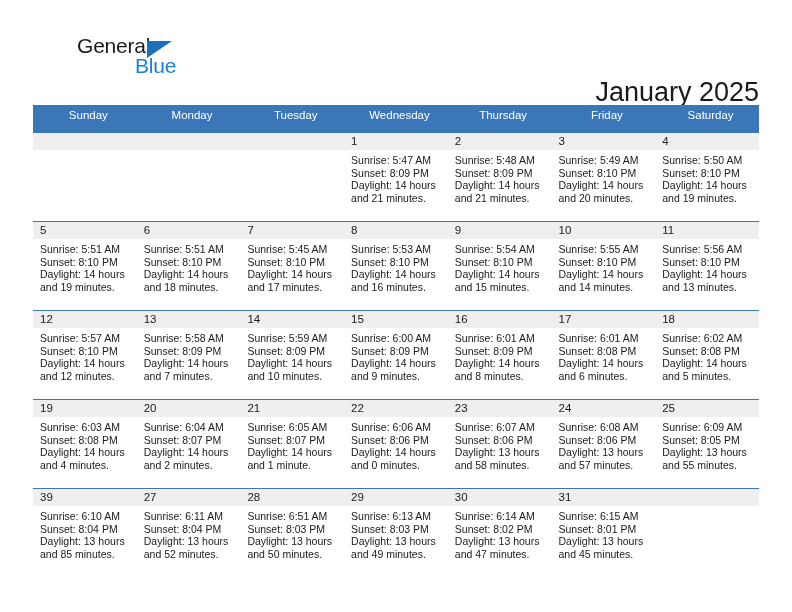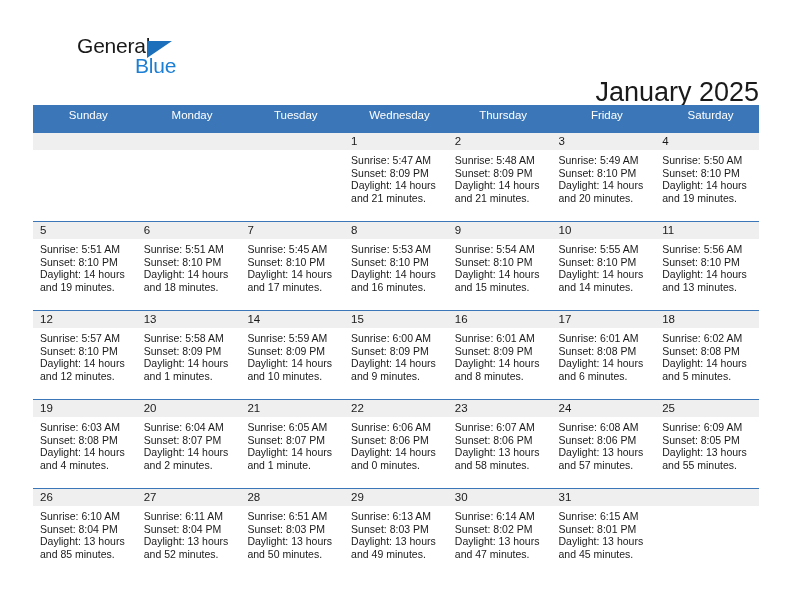--- a/index.html
+++ b/index.html
@@ -285,21 +285,21 @@
               <div>Daylight: 14 hours</div>
               <div>and 12 minutes.</div>
             </div>
           </td>
           <td class="daycell">
             <div class="datenum-band">13</div>
             <div class="cellinfo">
               <div>Sunrise: 5:58 AM</div>
               <div>Sunset: 8:09 PM</div>
               <div>Daylight: 14 hours</div>
-              <div>and 1 minutes.</div>
+              <div>and 7 minutes.</div>
             </div>
           </td>
           <td class="daycell">
             <div class="datenum-band">14</div>
             <div class="cellinfo">
               <div>Sunrise: 5:59 AM</div>
               <div>Sunset: 8:09 PM</div>
               <div>Daylight: 14 hours</div>
               <div>and 10 minutes.</div>
             </div>
@@ -401,21 +401,21 @@
             <div class="cellinfo">
               <div>Sunrise: 6:09 AM</div>
               <div>Sunset: 8:05 PM</div>
               <div>Daylight: 13 hours</div>
               <div>and 55 minutes.</div>
             </div>
           </td>
         </tr>
         <tr>
           <td class="daycell">
-            <div class="datenum-band">26</div>
+            <div class="datenum-band">39</div>
             <div class="cellinfo">
               <div>Sunrise: 6:10 AM</div>
               <div>Sunset: 8:04 PM</div>
               <div>Daylight: 13 hours</div>
               <div>and 85 minutes.</div>
             </div>
           </td>
           <td class="daycell">
             <div class="datenum-band">27</div>
             <div class="cellinfo">

